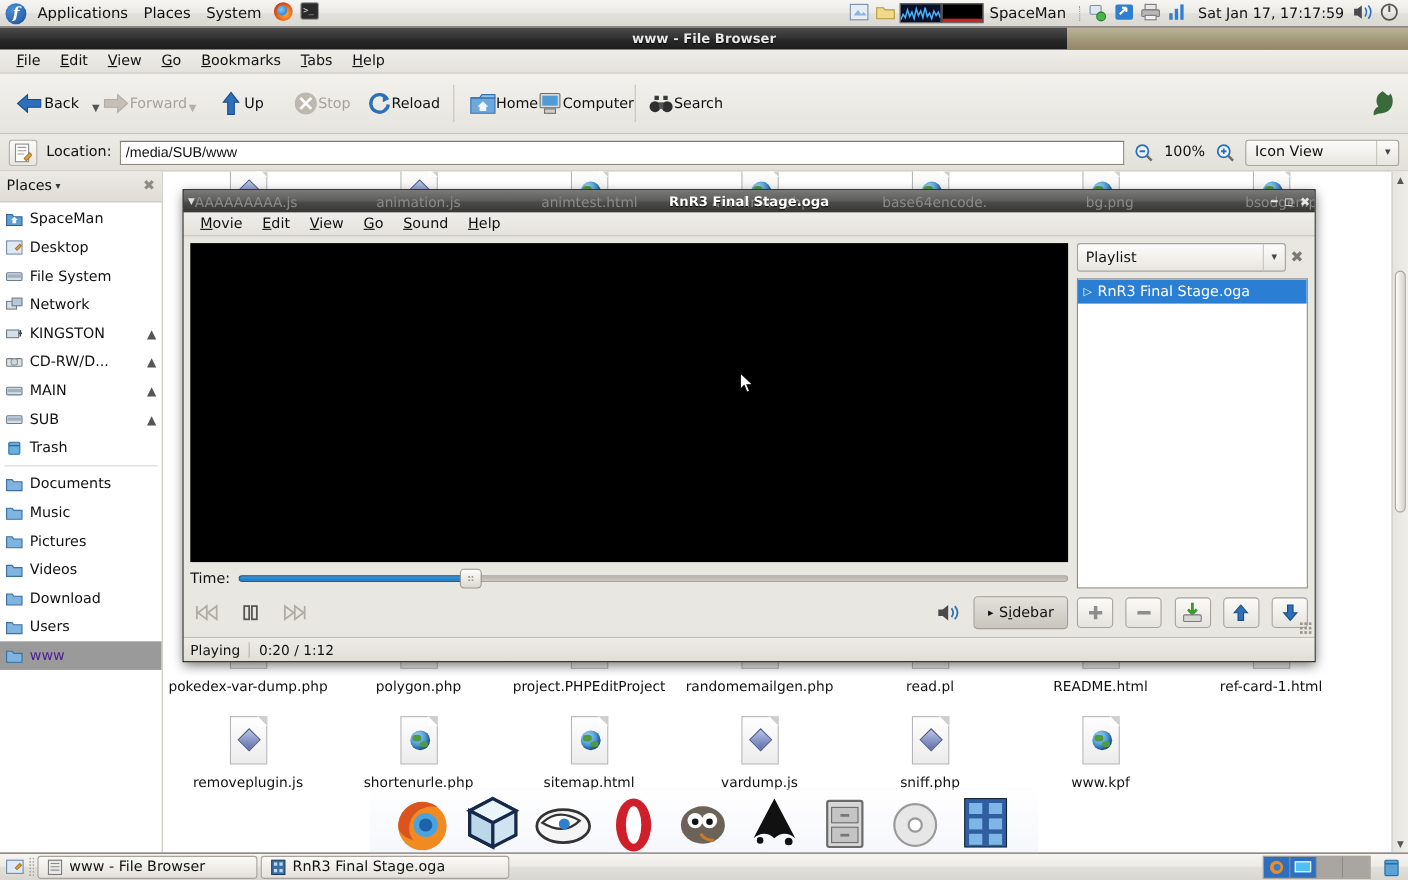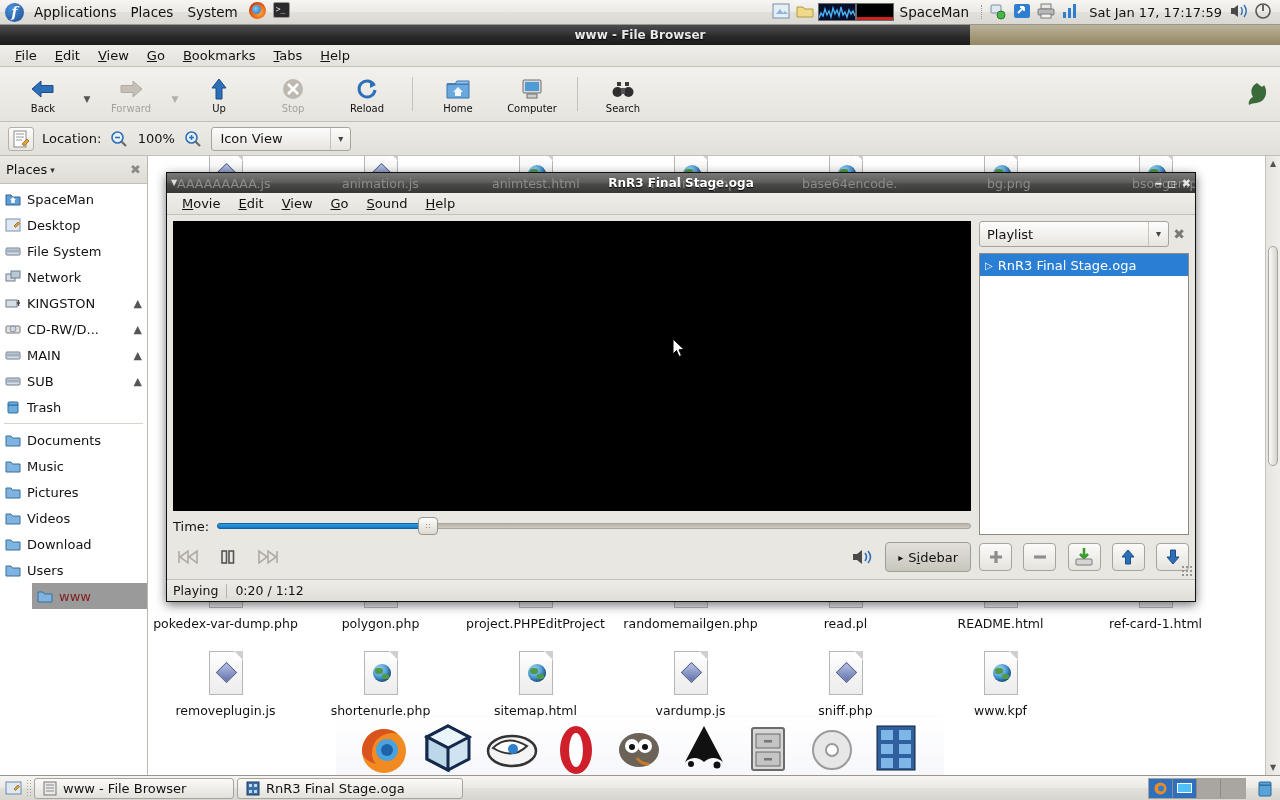--- a/index.html
+++ b/index.html
@@ -85,22 +85,22 @@
   #fb-menubar{
     height:22px;background:linear-gradient(to bottom,#f0eeea,#e3e1db);
     border-bottom:1px solid #c5c1b8; display:flex;align-items:center;padding-left:6px;
   }
   .menu-item{ padding:2px 9px;font-size:13px;color:#111;cursor:default;}
   .menu-item u{text-decoration:underline;}
   #fb-toolbar{
     height:55px;background:linear-gradient(to bottom,#f3f1ed,#e6e4de);
     border-bottom:1px solid #c3bfb6;display:flex;align-items:center;padding:0 6px;
   }
-  .tb-btn{display:flex;flex-direction:column;align-items:center;justify-content:center;
-    width:74px;height:52px;font-size:10px;color:#111;cursor:default;}
+  .tb-btn{display:flex;flex-direction:row;align-items:center;justify-content:center;
+    width:74px;height:52px;font-size:13px;color:#111;cursor:default;}
   .tb-btn.disabled{color:#a6a29b;}
   .tb-btn .glyph{height:28px;display:flex;align-items:center;justify-content:center;}
   .tb-caret{width:14px;height:52px;display:flex;align-items:flex-end;justify-content:center;
     padding-bottom:16px;color:#555;font-size:9px;}
   .tb-caret.disabled{color:#b4b0a9;}
   .tb-sep{width:1px;height:34px;background:#c6c2b9;margin:0 8px;}
   #tb-spinner{margin-left:auto;width:34px;height:34px;display:flex;align-items:center;justify-content:center;}
 
   #fb-locationbar{
     height:34px;background:linear-gradient(to bottom,#edebe6,#e2e0da);
@@ -131,21 +131,21 @@
   }
   #places-header{
     height:28px;background:linear-gradient(to bottom,#eceae5,#dedcd5);
     border-bottom:1px solid #c3bfb6;display:flex;align-items:center;padding:0 6px;
   }
   #places-header .ttl{font-size:13px;color:#111;}
   #places-header .caret{font-size:9px;margin-left:3px;color:#333;}
   #places-close{margin-left:auto;color:#8e8a83;font-size:13px;}
   #places-list{flex:1;overflow:hidden;padding-top:2px;}
   .place{height:26px;display:flex;align-items:center;padding:0 5px;font-size:13px;color:#111;gap:6px;}
-  .place.selected{background:#9a9a9a;color:#7f1d1d;margin-left:32px;}
+  .place.selected{background:#9a9a9a;color:#4c1d95;}
   .place .eject{margin-left:auto;color:#555;font-size:11px;}
   .places-sep{height:1px;background:#d8d4cc;margin:3px 4px;}
 
   
   #icon-view{flex:1;background:#fff;position:relative;overflow:hidden;}
   .icon-row{position:absolute;left:0;width:1105px;display:flex;}
   .file-icon{width:155px;display:flex;flex-direction:column;align-items:center;}
   .file-icon .thumb{width:40px;height:48px;position:relative;}
   .file-icon .fname{margin-top:4px;font-size:12.5px;color:#111;text-align:center;line-height:15px;width:150px;
      word-wrap:break-word;}
@@ -416,20 +416,21 @@
 
   <div id="fb-locationbar">
     <div id="loc-icon">
       <svg width="16" height="18" viewBox="0 0 16 18">
         <rect x="1" y="1" width="12" height="16" fill="#fff" stroke="#8a8a8a"></rect>
         <path d="M3 4 h8 M3 7 h8 M3 10 h6" stroke="#9a9a9a"></path>
         <path d="M9 14 L14 9 L16 11 L11 16 Z" fill="#e8a33d" stroke="#a8762a"></path>
       </svg>
     </div>
     <div id="loc-label">Location:</div>
+    <input id="loc-entry" value="/media/SUB/www" style="">
     <div class="zoom-btn">
       <svg width="18" height="18" viewBox="0 0 18 18">
           <circle cx="7.5" cy="7.5" r="5.5" fill="#eaf3fb" stroke="#2d6fb8" stroke-width="1.6"></circle>
           <path d="M5 7.5 h5" stroke="#2d6fb8" stroke-width="1.6"></path>
           <path d="M11.5 11.5 L16 16" stroke="#6a6a6a" stroke-width="2.2"></path>
         </svg>
     </div>
     <div id="zoom-level">100%</div>
     <div class="zoom-btn">
       <svg width="18" height="18" viewBox="0 0 18 18">

